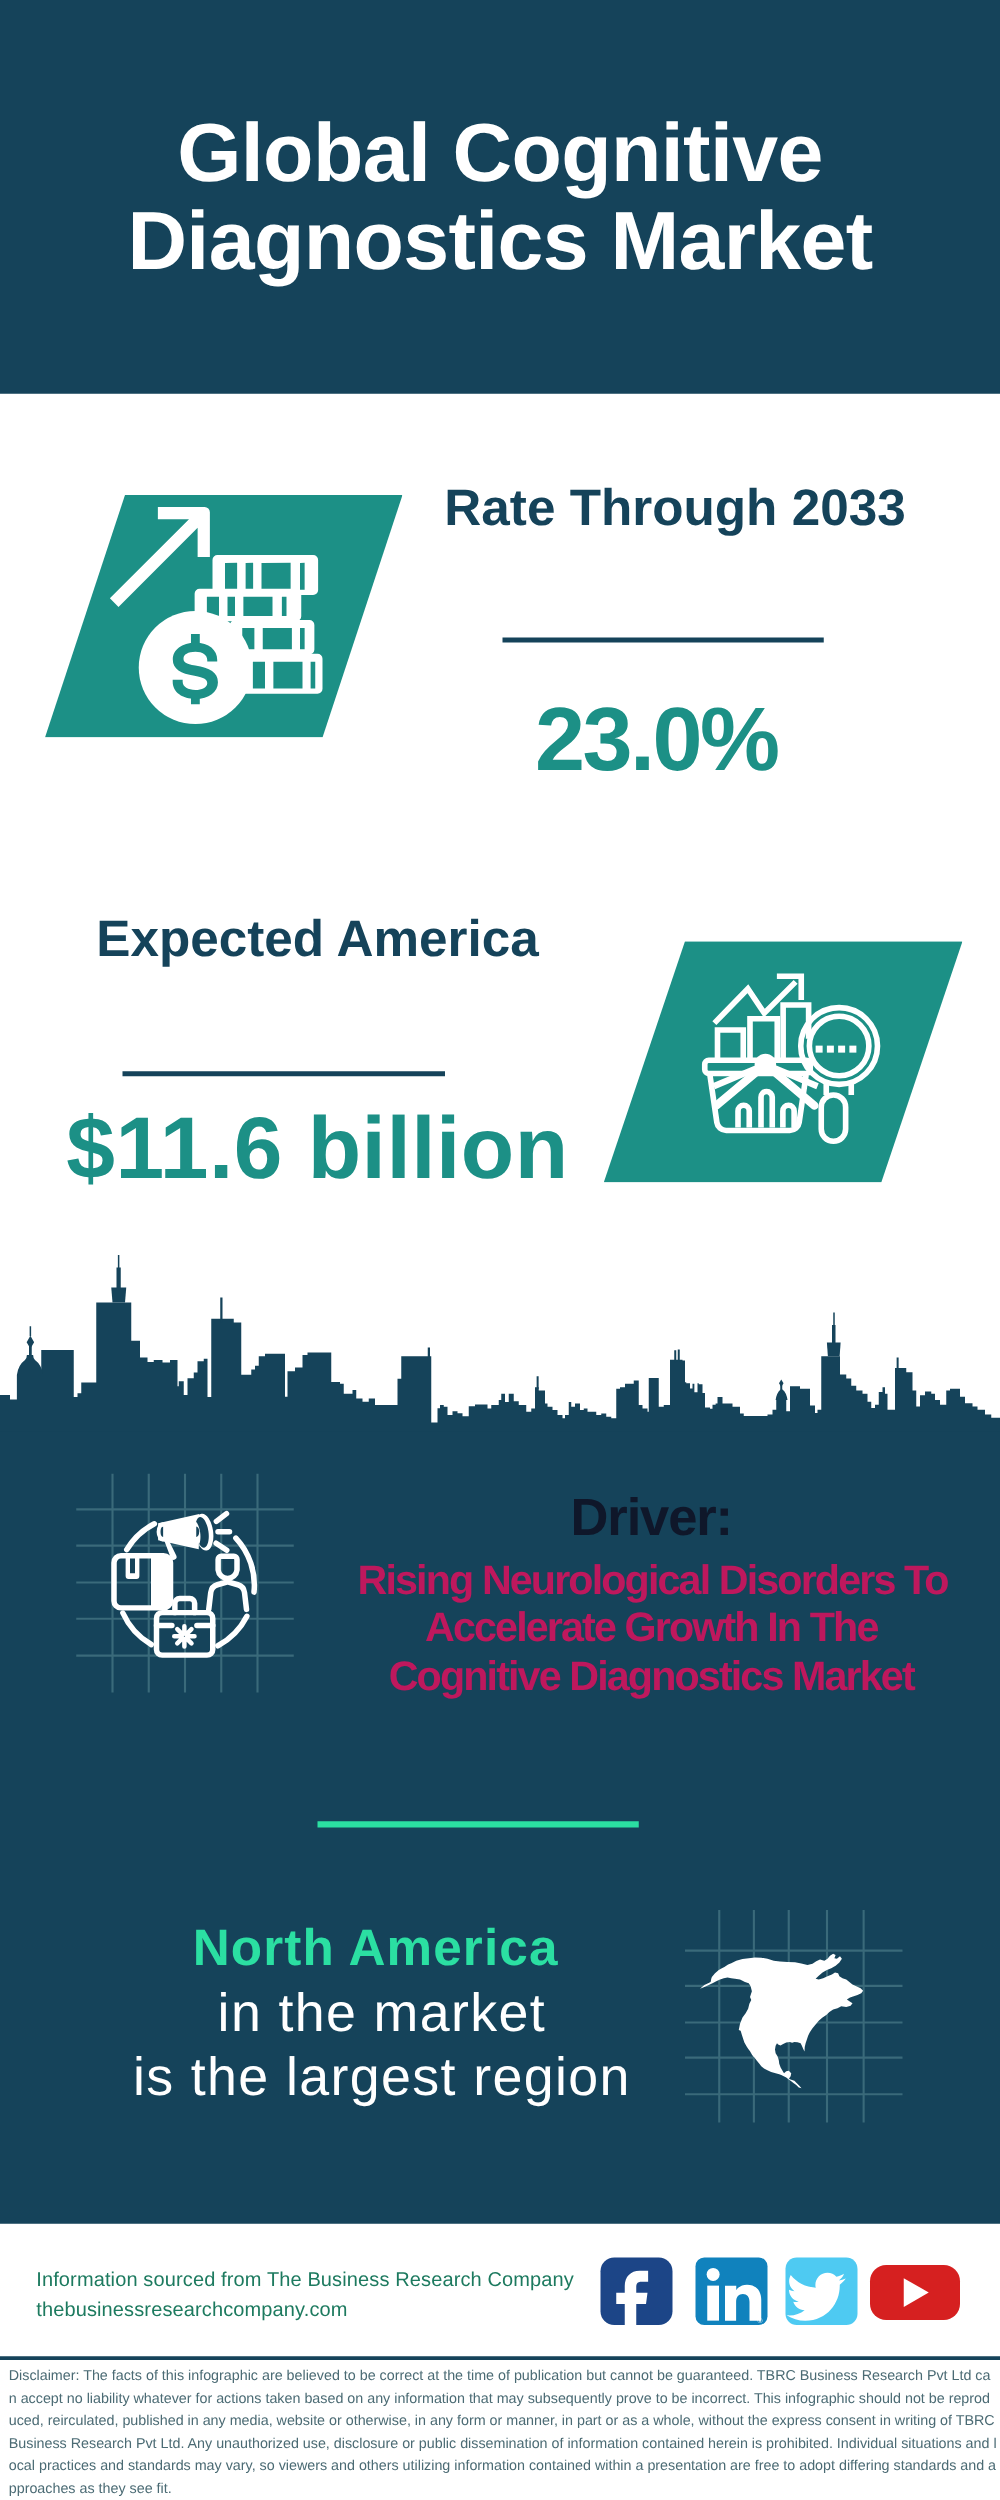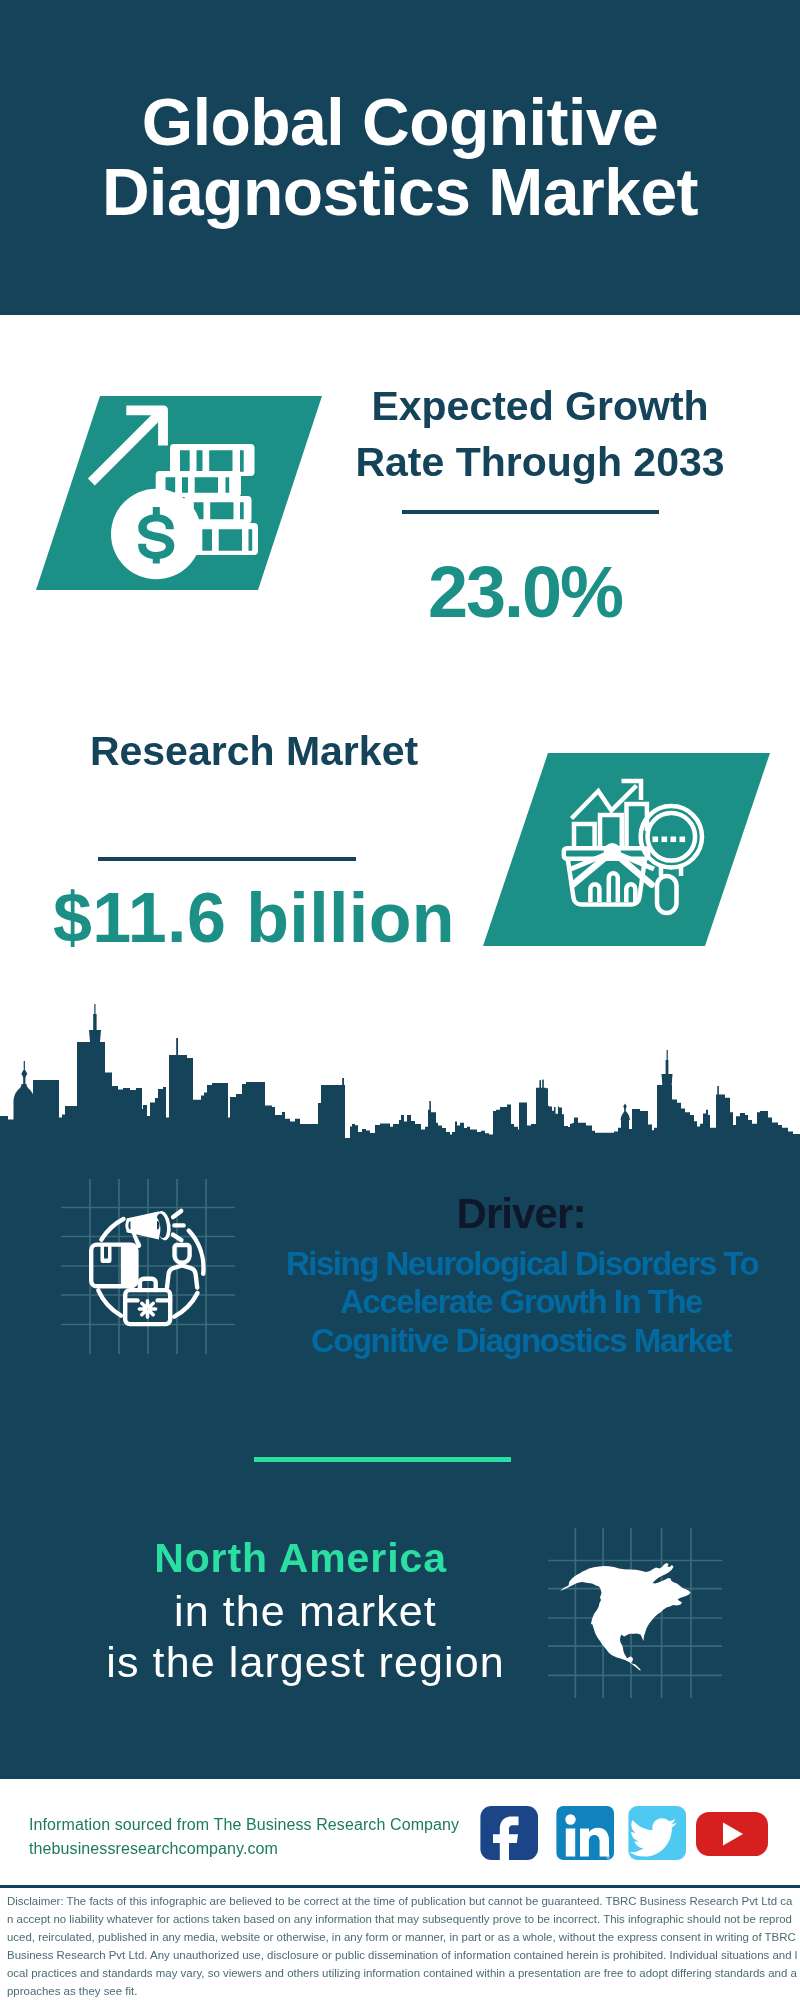--- a/index.html
+++ b/index.html
@@ -26,21 +26,21 @@
   .statval { position:absolute; font-weight:700; color:#1c9086; text-align:center; white-space:nowrap; }
   .statval.v1 { font-size:72px; letter-spacing:-2px; line-height:94px; }
   .statval.v2 { font-size:70px; letter-spacing:0.4px; line-height:72px; }
 
   
   .lower { position:absolute; left:0; top:1144px; width:800px; height:635px; background:#15435a; }
   .skyline { position:absolute; left:0; top:1000px; width:800px; height:145px; }
 
   .driverHead { position:absolute; color:#0f172a; font-weight:700; font-size:42px;
                 line-height:46px; text-align:center; letter-spacing:-0.9px; white-space:nowrap; }
-  .driverBody { position:absolute; color:#0369a1; font-weight:700; font-size:33px;
+  .driverBody { position:absolute; color:#be185d; font-weight:700; font-size:33px;
                 line-height:38.4px; text-align:center; letter-spacing:-1.5px; white-space:nowrap; }
   .sepline { position:absolute; height:4.5px; background:#2bdfa2; }
   .regionHead { position:absolute; color:#2bdfa2; font-weight:700; font-size:41px;
                 line-height:44px; text-align:center; letter-spacing:0.9px; white-space:nowrap; }
   .regionBody { position:absolute; color:#ffffff; font-weight:400; font-size:43px;
                 line-height:51px; text-align:center; letter-spacing:1.1px; white-space:nowrap; }
 
   
   .srcText { position:absolute; color:#1d7a5f; font-size:16px; line-height:24px; letter-spacing:0.1px; }
   .socials { position:absolute; display:flex; gap:10px; }
@@ -89,28 +89,27 @@
         <path d="M72.1,110 h8.4 v11 h-8.4 z M72.1,166 h8.4 v11 h-8.4 z"></path>
         <path d="M76.3,118.5 c-12.9,0 -21.5,6.8 -21.5,15.9 c0,9.3 7.6,13.3 20.6,15.5 c9.6,1.7 12.2,3.5 12.2,7
                  c0,3.9 -5.1,6.5 -11.3,6.5 c-6.9,0 -12.1,-3 -12.1,-7.8 v-1.9 h-9.5 v1.9 c0,10.3 9.5,16.3 21.6,16.3
                  c12.9,0 21.5,-6.5 21.5,-15.9 c0,-9.5 -7.8,-13.4 -21.5,-15.9 c-9.5,-1.7 -11.3,-3.5 -11.3,-6.5
                  c0,-3.9 4.3,-6.5 11.3,-6.5 c6.9,0 11.3,3 11.3,7.8 v1.5 h9.5 v-1.5 c0,-9.5 -7.8,-16.4 -20.8,-16.4 z"></path>
       </g>
     </g>
   </svg>
 
   <div class="statlabel" style="left:340px;top:378px;width:400px;">
-    <div>Expected Growth</div>
     <div>Rate Through 2033</div>
   </div>
   <div class="rule" style="left:402px;top:510px;width:257px;"></div>
   <div class="statval v1" style="left:325px;top:545px;width:400px;">23.0%</div>
 
   <div class="statlabel" style="left:54px;top:723px;width:400px;">
-    <div>Research Market</div>
+    <div>Expected America</div>
   </div>
   <div class="rule" style="left:98px;top:857px;width:258px;"></div>
   <div class="statval v2" style="left:33px;top:882px;width:442px;">$11.6 billion</div>
 
   <div class="para para2"></div>
 
   <div class="lower"></div>
 
   <svg class="skyline" width="800" height="145" viewBox="0 0 800 145" style="position:absolute;left:0;top:1000px;">
     <path fill="#15435a" d="M0,145L0,116L8,116L8,119.5L13.5,119.5L13.5,100L33,100L33,80L59,80L59,117.5L62,117.5L62,114.5L65,114.5L65,106L77,106L77,42L105,42L105,72.5L112,72.5L112,86L118,86L118,89.5L123,89.5L123,88L130,88L130,90L136,90L136,88L142,88L142,109L143,109L143,105L147,105L147,116L150,116L150,102.5L155,102.5L155,98L158,98L158,89L163,89L163,87L166,87L166,117.5L169,117.5L169,55L187,55L187,58L193,58L193,99.8L196,99.8L201,99.8L201,95.6L204,95.6L204,92.5L207,92.5L207,85L212,85L212,83L228,83L228,117.4L230,117.4L230,97L236,97L236,94L242,94L242,84L246,84L246,82L265,82L265,105.6L272,105.6L272,107L275,107L275,115L282,115L282,112L285,112L285,118.7L290,118.7L290,121.4L295,121.4L295,118.7L300,118.7L300,124L318,124L318,103L321,103L321,85L345,85L345,138L350,138L350,126.6L352,126.6L352,124L355,124L355,125.3L358,125.3L358,132L362,132L362,129L366,129L366,130.5L370,130.5L370,133L375,133L375,125L380,125L380,123.5L390,123.5L390,126.7L393,126.7L393,124L399,124L399,120L401,120L401,115L404,115L404,121.5L407,121.5L407,115L411,115L411,121L415,121L415,124L421,124L421,129.4L425,129.4L425,126.7L428,126.7L428,109.7L431,109.7L431,112.3L436,112.3L436,122.8L438,122.8L438,125.4L442,125.4L442,128L446,128L446,132L450,132L450,134.6L452,134.6L452,132L455,132L455,121.5L457,121.5L457,125.4L460,125.4L460,122.8L464,122.8L464,128L467,128L467,126.7L470,126.7L470,129.4L477,129.4L477,132L481,132L481,130.7L485,130.7L485,133.3L489,133.3L489,134.6L493,134.6L493,111L496,111L496,109.7L500,109.7L500,107L507,107L507,104.4L511,104.4L511,124L514,124L514,126.7L518,126.7L518,129.4L519,129.4L519,102.4L527,102.4L527,125.4L531,125.4L531,124L536,124L536,87.7L546,87.7L546,88.3L548,88.3L548,105.8L549,105.8L549,106.6L552,106.6L552,110.7L554,110.7L554,107L555.5,107L555.5,113.7L558,113.7L558,106.6L559,106.6L559,107.4L562,107.4L562,114.3L564,114.3L564,126L568,126L568,127L570,127L570,123.7L572.5,123.7L572.5,122.8L574,122.8L574,117.6L578,117.6L578,122.8L586,122.8L586,125.4L592,125.4L592,130.7L595,130.7L595,132.8L614,132.8L614,131.5L618,131.5L618,127.7L621,127.7L621,120L629,120L629,129L632,129L632,109L640,109L640,111L648,111L648,124.4L652,124.4L652,130.3L654,130.3L654,127.7L657,127.7L657,85L672,85L672,99.5L677,99.5L677,102.8L681,102.8L681,108.5L685,108.5L685,112.3L690,112.3L690,115L694,115L694,121.3L697,121.3L697,126.4L700,126.4L700,123.8L703,123.8L703,113.6L706,113.6L706,109.7L708,109.7L708,115L710,115L710,127.7L716,127.7L716,94.4L725,94.4L725,97.7L730,97.7L730,112.3L733,112.3L733,125.1L736,125.1L736,116.2L740,116.2L740,113.1L745,113.1L745,115L748,115L748,120L752,120L752,123.8L757,123.8L757,112.3L760,112.3L760,111L768,111L768,117.4L772,117.4L772,122.6L778,122.6L778,125.1L782,125.1L782,127.7L788,127.7L788,131.5L793,131.5L793,134.1L800,134.1L800,145Z"></path>

